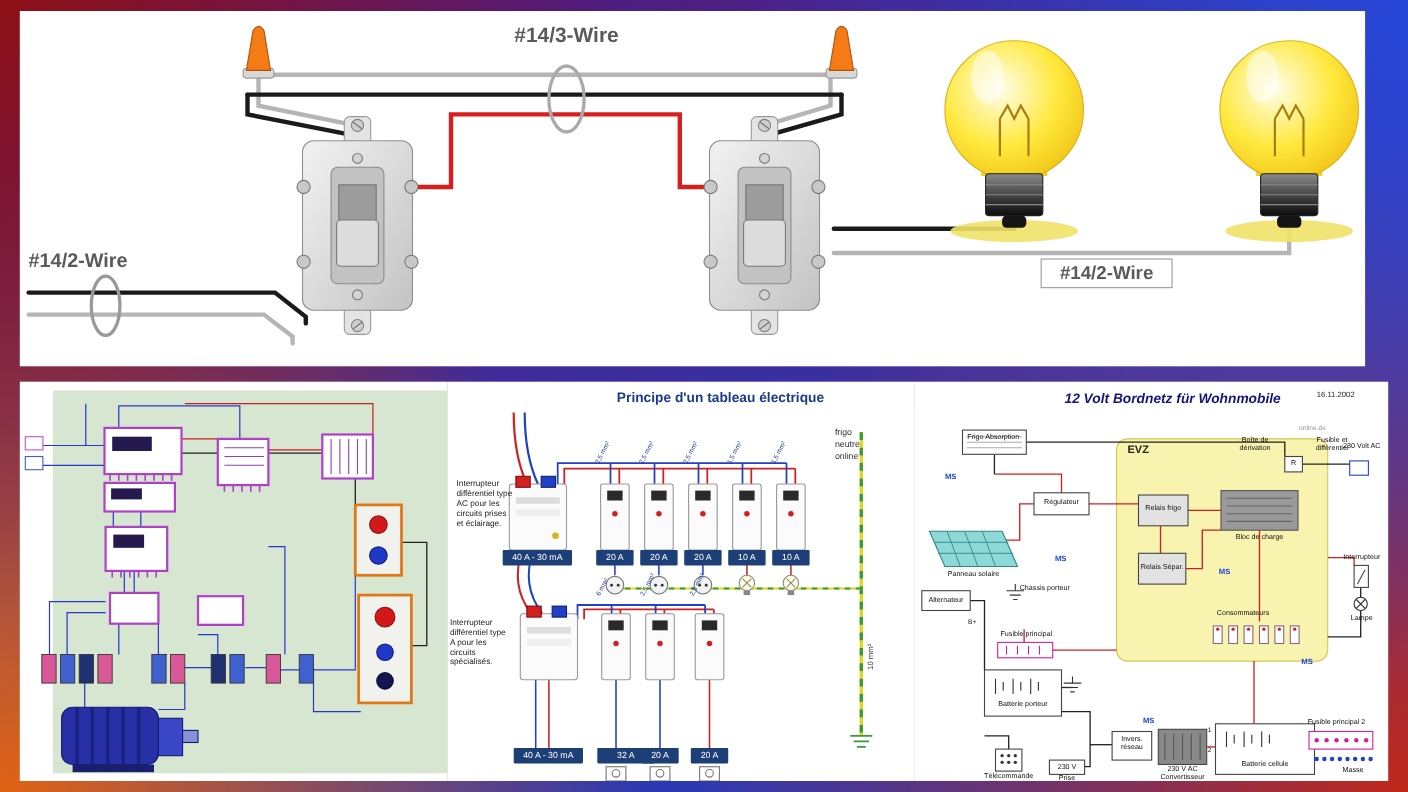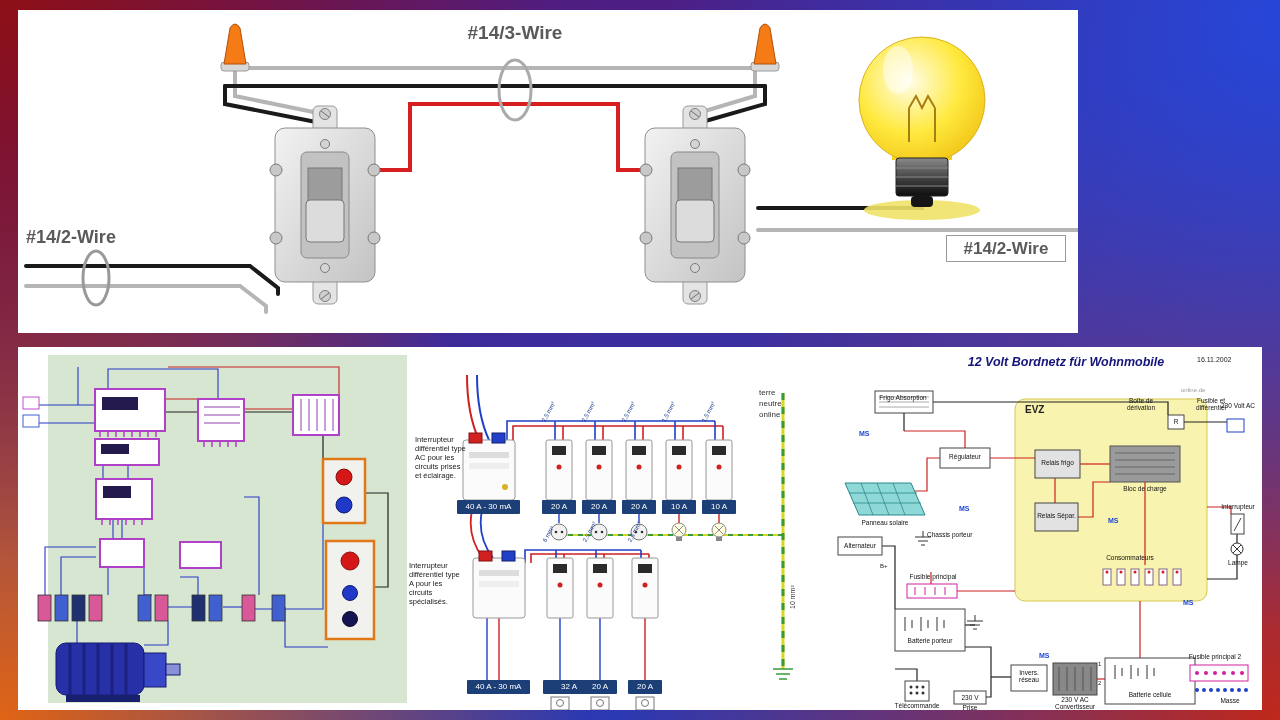--- a/index.html
+++ b/index.html
@@ -5,21 +5,21 @@
   *{margin:0;padding:0;box-sizing:border-box}
   html,body{width:1280px;height:720px;overflow:hidden;font-family:"Liberation Sans",sans-serif}
   .stage{position:relative;width:1280px;height:720px;
     background:
       radial-gradient(circle at 0% 0%, #8d1016 0%, rgba(141,16,22,0) 38%),
       radial-gradient(circle at 100% 2%, #2747d8 0%, rgba(39,71,216,0) 42%),
       radial-gradient(circle at 0% 100%, #e06414 0%, rgba(224,100,20,0) 40%),
       radial-gradient(circle at 100% 100%, #c0281a 0%, rgba(192,40,26,0) 45%),
       linear-gradient(160deg,#5a1470 0%,#3a2fa0 50%,#2040c0 100%);}
   .panel{position:absolute;background:#fff;overflow:hidden}
-  #wiring{left:18px;top:10px;width:1060px;height:323px}
+  #wiring{left:18px;top:10px;width:1223px;height:323px}
   #schematic{left:18px;top:347px;width:389px;height:363px}
   #tableau{left:407px;top:347px;width:424px;height:363px}
   #bordnetz{left:831px;top:347px;width:431px;height:363px}
   .big-title{position:absolute;left:0;width:1280px;top:266px;text-align:center;z-index:10;
     font-family:"DejaVu Serif",serif;font-style:italic;font-weight:bold;font-size:95px;
     line-height:1.25;color:#4d82d6;letter-spacing:-3px;
     -webkit-text-stroke:3px #16367e;text-shadow:0 3px 0 #16367e,0 -1px 0 #16367e}
   .wlab{position:absolute;font-weight:bold;color:#5a5a5a}
   .wbox{position:absolute;border:1px solid #999;background:#fff;text-align:center}
   .ptitle{position:absolute;font-weight:bold;color:#1b3a8c;text-align:center;font-size:12.5px}
@@ -310,21 +310,22 @@
       <g>
         <rect x="144" y="350" width="18" height="13" fill="#ffffff" stroke="#777777"></rect>
         <circle cx="153" cy="356" r="3.5" fill="none" stroke="#777777"></circle>
         <rect x="184" y="350" width="18" height="13" fill="#ffffff" stroke="#777777"></rect>
         <circle cx="193" cy="356" r="3.5" fill="none" stroke="#777777"></circle>
         <rect x="229" y="350" width="18" height="13" fill="#ffffff" stroke="#777777"></rect>
         <circle cx="238" cy="356" r="3.5" fill="none" stroke="#777777"></circle>
       </g>
     </svg>
 
-    <div class="bus" style="left:352px;top:41px">terre</div>
+    <div class="ptitle" style="left:76px;top:7px;width:344px">Principe d'un tableau électrique</div>
+    <div class="bus" style="left:352px;top:41px">frigo</div>
     <div class="bus" style="left:352px;top:52px">neutre</div>
     <div class="bus" style="left:352px;top:63px">online</div>
     <div class="desc" style="left:8px;top:88px;width:52px">Interrupteur différentiel type AC pour les circuits prises et éclairage.</div>
     <div class="desc" style="left:2px;top:214px;width:52px">Interrupteur différentiel type A pour les circuits spécialisés.</div>
 
     <div class="rlab" style="left:139px;top:70px">2,5 mm²</div>
     <div class="rlab" style="left:179px;top:70px">2,5 mm²</div>
     <div class="rlab" style="left:219px;top:70px">2,5 mm²</div>
     <div class="rlab" style="left:259px;top:70px">1,5 mm²</div>
     <div class="rlab" style="left:299px;top:70px">1,5 mm²</div>

